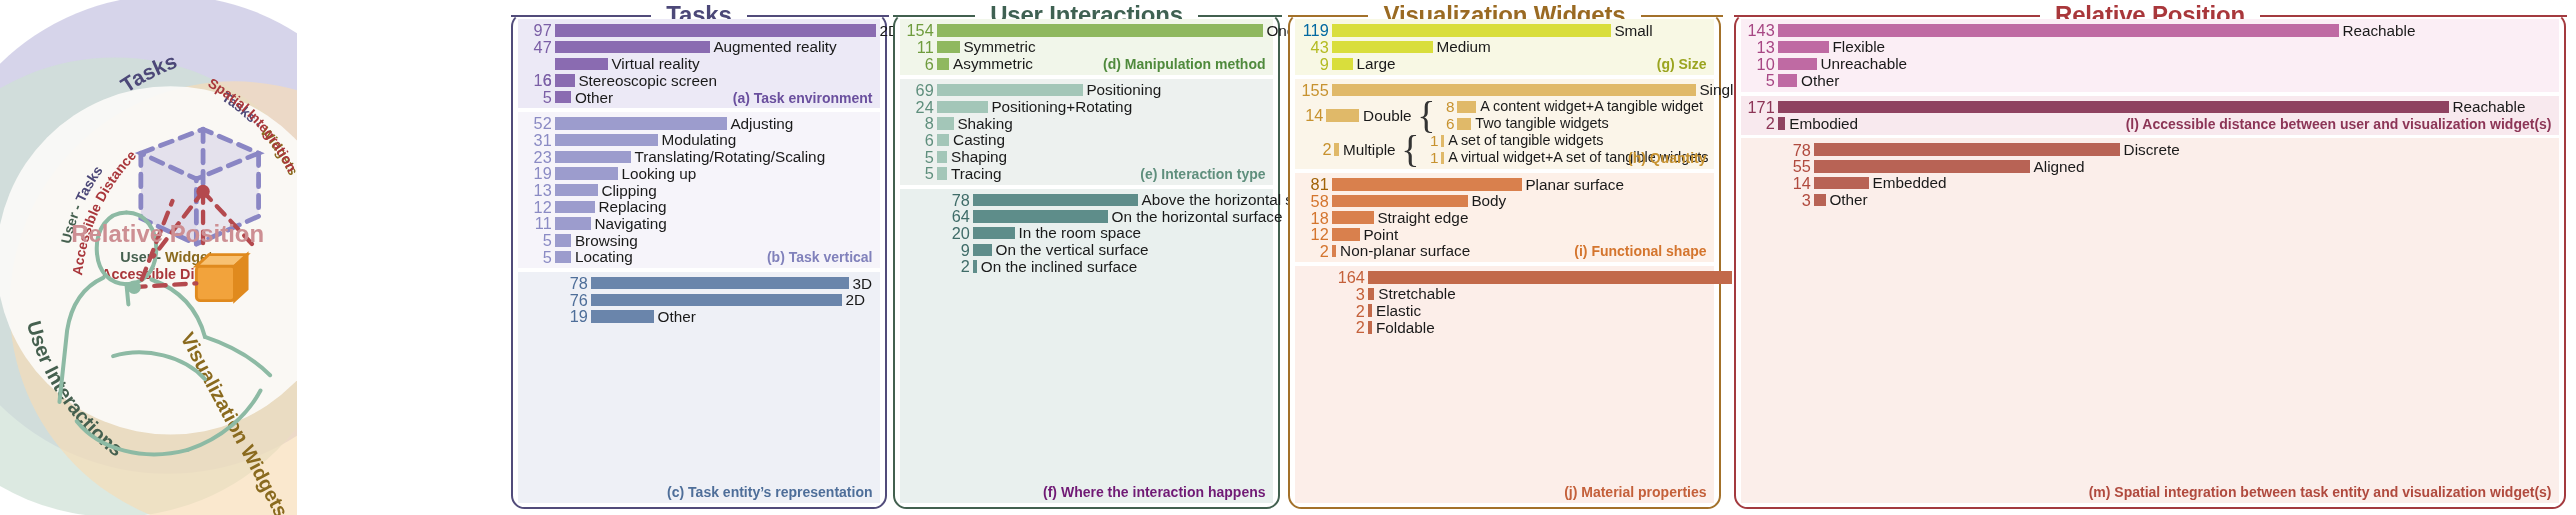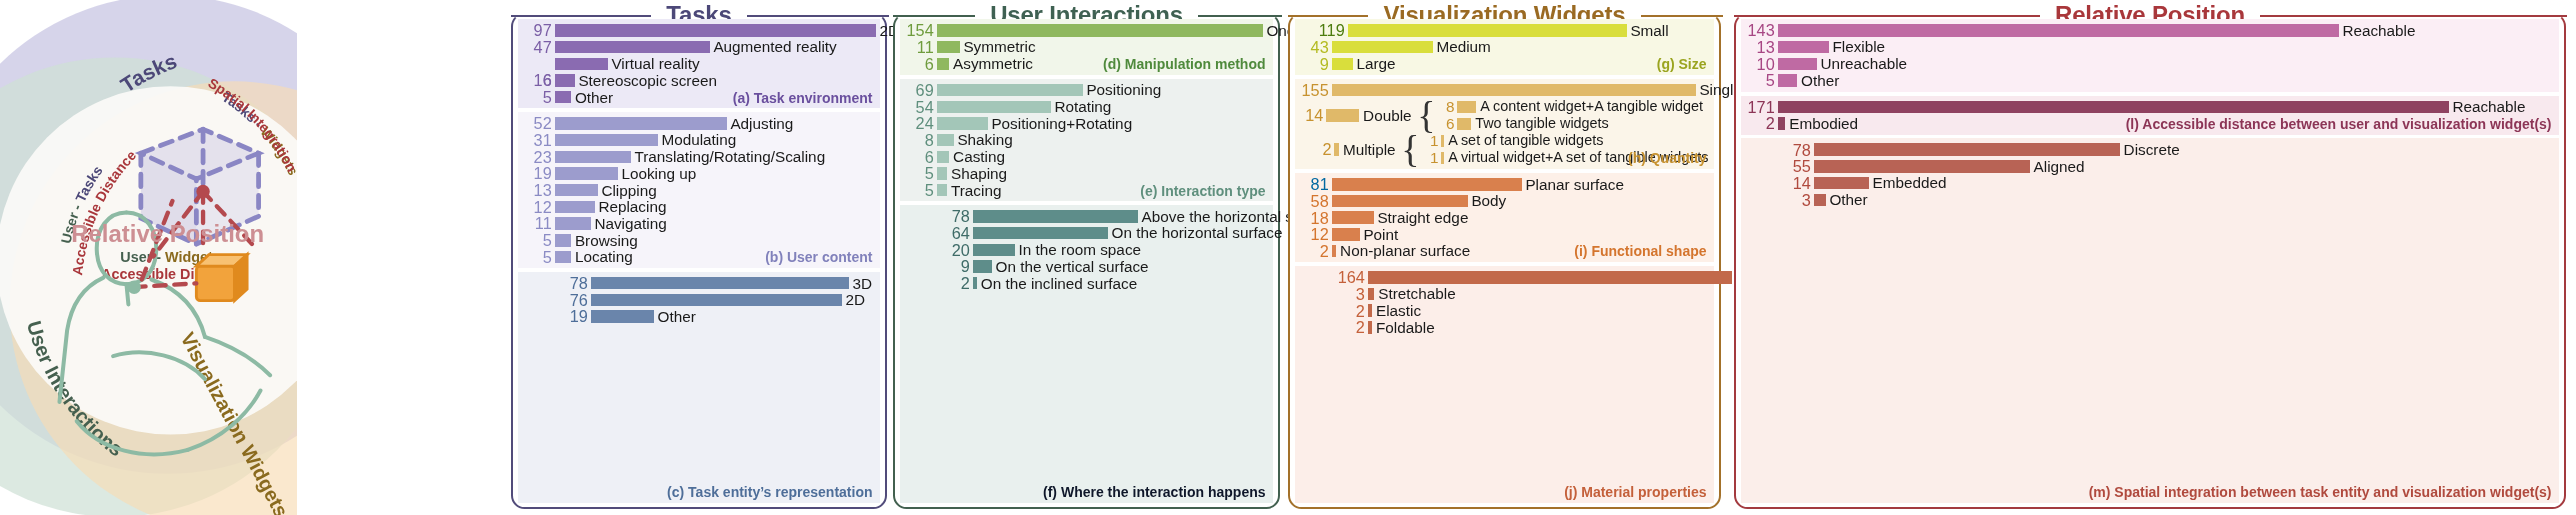--- a/index.html
+++ b/index.html
@@ -269,21 +269,21 @@
           <div class="row">
             <span class="val" style="color: rgb(139, 139, 196);">5</span>
             <span class="bar" style="background: rgb(156, 156, 205); width: 16.5px;"></span>
             <span class="lab">Browsing</span>
           </div>
           <div class="row">
             <span class="val" style="color: rgb(139, 139, 196);">5</span>
             <span class="bar" style="background: rgb(156, 156, 205); width: 16.5px;"></span>
             <span class="lab">Locating</span>
           </div>
-          <div class="caption" style="color: rgb(129, 129, 187);">(b) User content</div>
+          <div class="caption" style="color: rgb(129, 129, 187);">(b) Task vertical</div>
         </div>
         <div class="group flexfill" style="background: rgb(238, 240, 246);">
           <div class="row">
             <span class="val" style="color: rgb(78, 110, 153);">78</span>
             <span class="bar" style="background: rgb(106, 133, 171); width: 258px;"></span>
             <span class="lab">3D</span>
           </div>
           <div class="row">
             <span class="val" style="color: rgb(78, 110, 153);">76</span>
             <span class="bar" style="background: rgb(106, 133, 171); width: 251px;"></span>
@@ -319,25 +319,20 @@
           </div>
           <div class="caption" style="color: rgb(79, 138, 60);">(d) Manipulation method</div>
         </div>
         <div class="group" style="background: rgb(237, 241, 239);">
           <div class="row">
             <span class="val" style="color: rgb(95, 143, 125);">69</span>
             <span class="bar" style="background: rgb(163, 198, 184); width: 146px;"></span>
             <span class="lab">Positioning</span>
           </div>
           <div class="row">
-            <span class="val" style="color: rgb(95, 143, 125);">54</span>
-            <span class="bar" style="background: rgb(163, 198, 184); width: 114px;"></span>
-            <span class="lab">Rotating</span>
-          </div>
-          <div class="row">
             <span class="val" style="color: rgb(95, 143, 125);">24</span>
             <span class="bar" style="background: rgb(163, 198, 184); width: 51px;"></span>
             <span class="lab">Positioning+Rotating</span>
           </div>
           <div class="row">
             <span class="val" style="color: rgb(95, 143, 125);">8</span>
             <span class="bar" style="background: rgb(163, 198, 184); width: 17px;"></span>
             <span class="lab">Shaking</span>
           </div>
           <div class="row">
@@ -376,30 +371,30 @@
           <div class="row">
             <span class="val" style="color: rgb(63, 108, 104);">9</span>
             <span class="bar" style="background: rgb(94, 141, 138); width: 19px;"></span>
             <span class="lab">On the vertical surface</span>
           </div>
           <div class="row">
             <span class="val" style="color: rgb(63, 108, 104);">2</span>
             <span class="bar" style="background: rgb(94, 141, 138); width: 4.2px;"></span>
             <span class="lab">On the inclined surface</span>
           </div>
-          <div class="caption" style="color: #0f172a;">(f) Where the interaction happens</div>
+          <div class="caption" style="color: #701a75;">(f) Where the interaction happens</div>
         </div>
         <div class="title-line" style="left: -1.9px; width: 82px; background: rgb(66, 96, 79);"></div>
         <div class="title-line" style="left: 303px; width: 84px; background: rgb(66, 96, 79);"></div>
       </div>
       <div class="panel p-vw" style="left: 1288px; width: 433px; border-top-color: transparent;">
         <div class="panel-title" style="left: 50%; transform: translateX(-50%);">Visualization Widgets</div>
         <div class="group" style="background: rgb(248, 248, 228);">
           <div class="row">
-            <span class="val" style="color: #4d7c0f; margin-left: 16px;">119</span>
+            <span class="val" style="color: #0369a1;">119</span>
             <span class="bar" style="background: rgb(217, 222, 60); width: 279px;"></span>
             <span class="lab">Small</span>
           </div>
           <div class="row">
             <span class="val" style="color: rgb(180, 187, 34);">43</span>
             <span class="bar" style="background: rgb(217, 222, 60); width: 101px;"></span>
             <span class="lab">Medium</span>
           </div>
           <div class="row">
             <span class="val" style="color: rgb(180, 187, 34);">9</span>
@@ -451,21 +446,21 @@
                 <span class="val" style="color: rgb(199, 146, 47);">1</span>
                 <span class="bar" style="background: rgb(224, 185, 105); width: 2.9px; height: 11.5px;"></span>
                 <span class="lab" style="font-size: 14.4px;">A virtual widget+A set of tangible widgets</span>
               </div>
             </div>
           </div>
           <div class="caption" style="color: rgb(199, 146, 47);">(h) Quantity</div>
         </div>
         <div class="group" style="background: rgb(253, 240, 232);">
           <div class="row">
-            <span class="val" style="color: #0369a1;">81</span>
+            <span class="val" style="color: #a16207;">81</span>
             <span class="bar" style="background: rgb(217, 128, 77); width: 190px;"></span>
             <span class="lab">Planar surface</span>
           </div>
           <div class="row">
             <span class="val" style="color: rgb(212, 117, 46);">58</span>
             <span class="bar" style="background: rgb(217, 128, 77); width: 136px;"></span>
             <span class="lab">Body</span>
           </div>
           <div class="row">
             <span class="val" style="color: rgb(212, 117, 46);">18</span>

